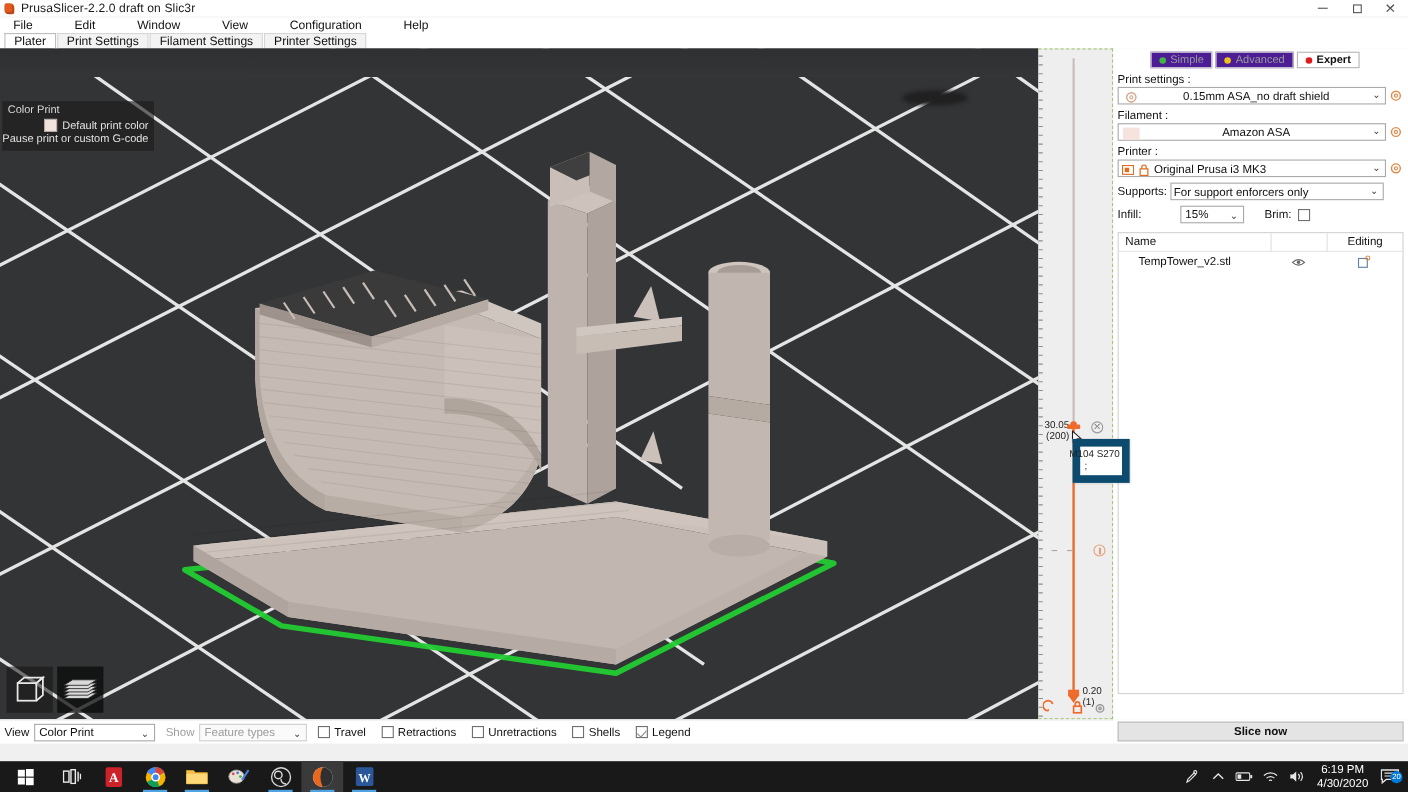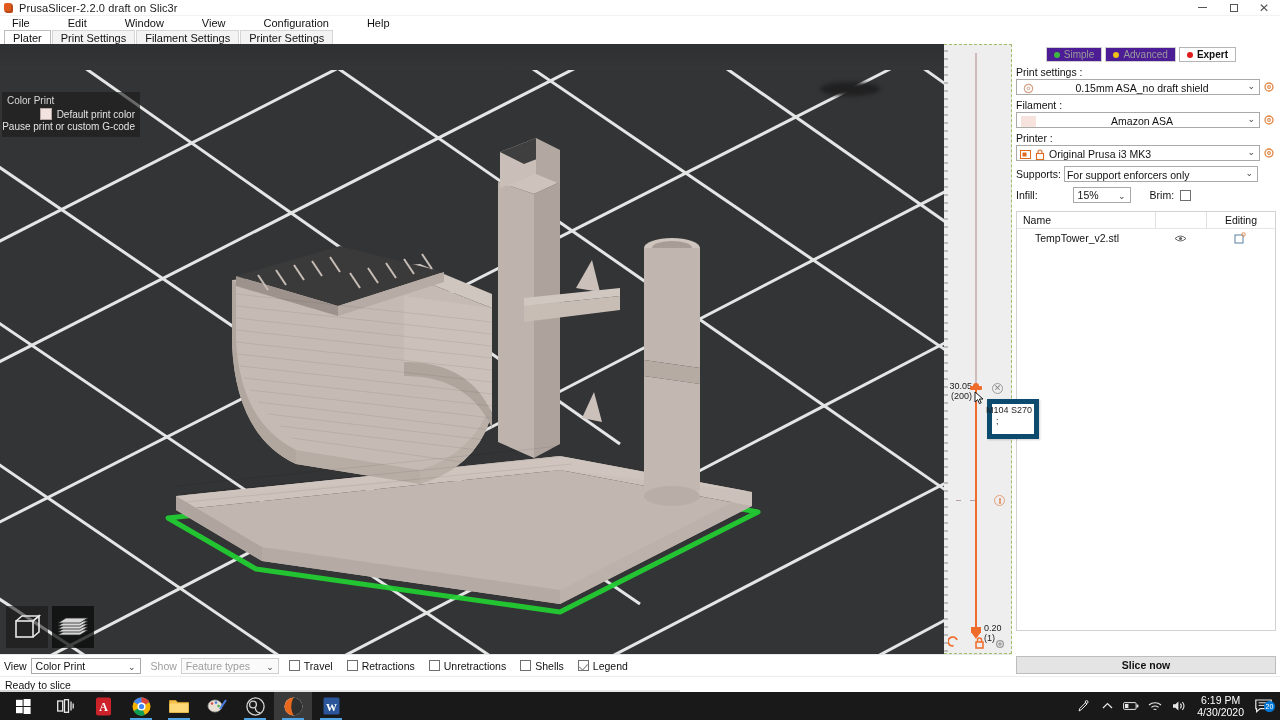--- a/index.html
+++ b/index.html
@@ -133,22 +133,22 @@
   }
   .mid-marks { position: absolute; left: 12px; top: 450px; width: 46px; height: 12px; color: #a88; }
   .mid-dash { position:absolute; top:5px; width:5px; height:1px; background:#b4a2a2; }
   .mid-circ { position:absolute; left:38px; top:0px; width:11px; height:11px; border:1px solid #e3a07a; border-radius:50%; }
   .mid-circ::after{ content:''; position:absolute; left:4px; top:2px; width:2px; height:6px; background:#e3a07a;}
   .slider-bottom-icons { position: absolute; left: 4px; top: 590px; width: 60px; height: 18px; }
 
   
   .tooltip {
     position: absolute; left: 31px; top: 354px; width: 52px; height: 40px;
-    background: #ffffff; border: 5px solid #0c4a6e;
-    box-shadow: 1px 1px 2px rgba(0,0,0,.18); z-index: 40; margin-left: 12px;
+    background: #ffffff; border: 7px solid #0c4a6e;
+    box-shadow: 1px 1px 2px rgba(0,0,0,.18); z-index: 40;
   }
   .tt-line1 { position:absolute; right: 2px; top: 1px; font-size: 9px; color: #1d1d1d; white-space: nowrap; }
   .tt-line2 { position:absolute; left: 4px; top: 12px; font-size: 9px; color: #1d1d1d; }
 
   
   .rightpanel {
     position: absolute; top: 44px; left: 1012px; width: 268px; height: 610px;
     background: #ffffff;
   }
   .modebar { display: flex; justify-content: flex-end; gap: 3px; padding: 3px 44px 0 0; }
@@ -738,25 +738,20 @@
     <div class="bb-chk">
       <span class="box"></span>
       <span>Shells</span>
     </div>
     <div class="bb-chk">
       <span class="box checked"></span>
       <span>Legend</span>
     </div>
   </div>
 
-  <div class="statusbar">
-    <span class="status-txt">Ready to slice</span>
-    <span class="status-prog"></span>
-    <span class="status-prog2"></span>
-  </div>
 
   <div class="taskbar">
     <div class="start-btn">
       <svg width="15" height="15" viewBox="0 0 15 15">
         <g fill="#ffffff">
           <rect x="0" y="0.8" width="6.6" height="6.2"></rect>
             <rect x="7.6" y="0" width="7" height="7"></rect>
           <rect x="0" y="8" width="6.6" height="6.2"></rect>
             <rect x="7.6" y="8" width="7" height="7"></rect>
         </g>

